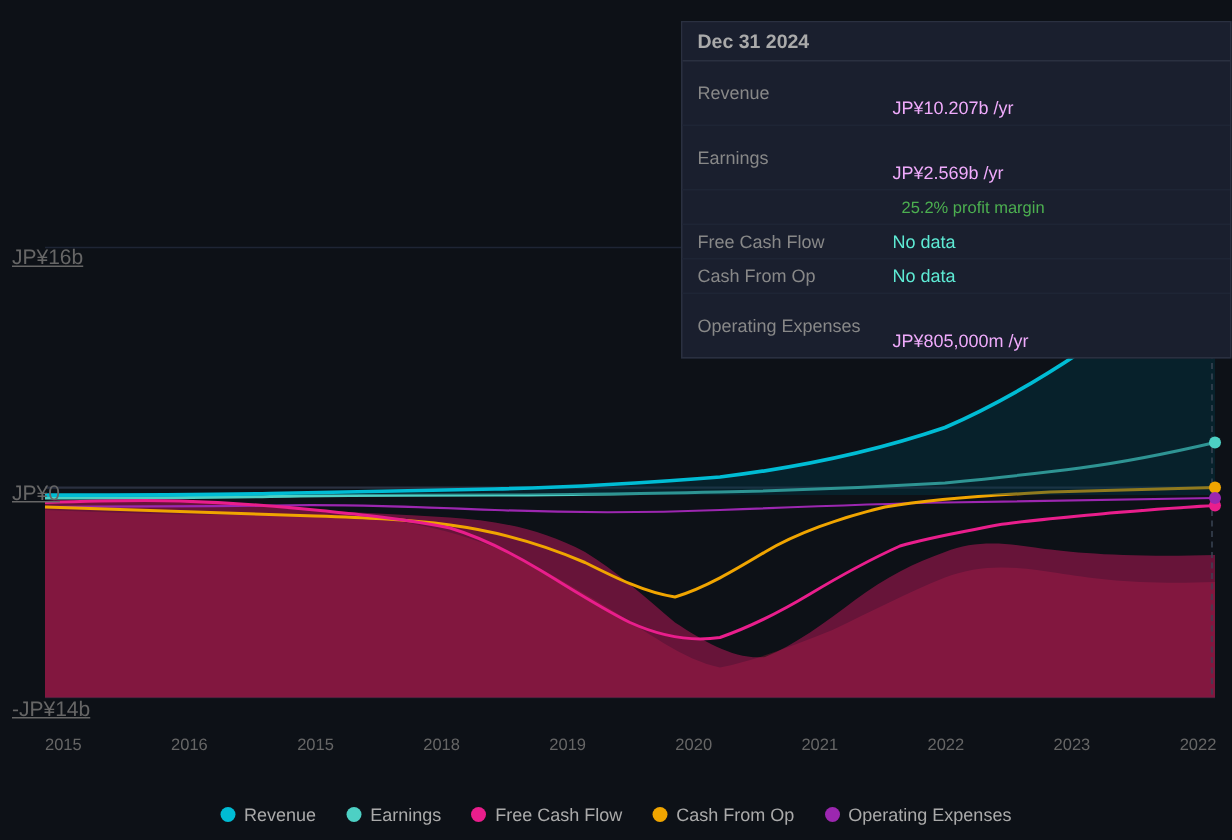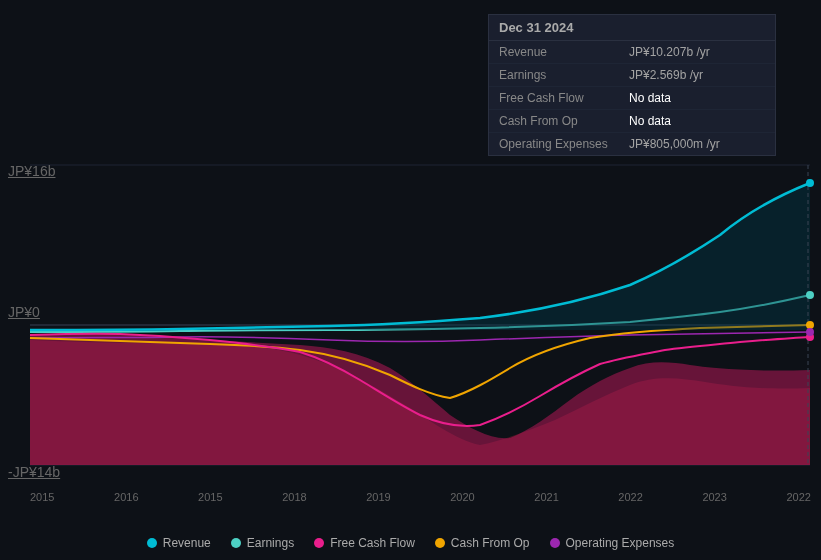--- a/index.html
+++ b/index.html
@@ -17,22 +17,22 @@
       width: 821px;
       height: 560px;
       position: relative;
       background: #0d1117;
     }
 
     
     .tooltip-box {
       position: absolute;
       top: 14px;
-      left: 488px;
-      width: 288px;
+      left: 454px;
+      width: 367px;
       background: #1a1f2e;
       border: 1px solid #2a3040;
       z-index: 10;
       font-size: 12px;
     }
 
     .tooltip-title {
       background: #1a1f2e;
       color: #aaa;
       padding: 5px 10px;
@@ -57,40 +57,40 @@
       width: 130px;
       flex-shrink: 0;
       font-size: 12px;
     }
 
     .tooltip-value {
       color: #ccc;
       font-size: 12px;
     }
 
-    .tooltip-value.cyan { color: #a3a3a3; }
-    .tooltip-value.nodata { color: #ffffff; }
+    .tooltip-value.cyan { color: #f0abfc; margin-top: 20px; }
+    .tooltip-value.nodata { color: #5eead4; }
 
     .profit-margin {
       color: #4caf50;
       font-size: 11px;
       margin-left: 6px;
     }
 
     
     .y-label {
       position: absolute;
       color: #666;
       font-size: 14px;
       left: 8px;
       text-decoration: underline;
     }
 
     .y-label-top { top: 163px; }
-    .y-label-mid { top: 304px; }
+    .y-label-mid { top: 320px; }
     .y-label-bot { top: 464px; }
 
     
     .x-axis {
       position: absolute;
       bottom: 60px;
       left: 30px;
       right: 10px;
       display: flex;
       justify-content: space-between;
@@ -184,20 +184,26 @@
 
   <div class="tooltip-box">
     <div class="tooltip-title">Dec 31 2024</div>
     <div class="tooltip-row">
       <span class="tooltip-label">Revenue</span>
       <span class="tooltip-value cyan">JP¥10.207b /yr</span>
     </div>
     <div class="tooltip-row">
       <span class="tooltip-label">Earnings</span>
       <span class="tooltip-value cyan">JP¥2.569b /yr</span>
+    </div>
+    <div class="tooltip-row">
+      <span class="tooltip-label"></span>
+      <span class="tooltip-value">
+        <span class="profit-margin">25.2% profit margin</span>
+      </span>
     </div>
     <div class="tooltip-row">
       <span class="tooltip-label">Free Cash Flow</span>
       <span class="tooltip-value nodata">No data</span>
     </div>
     <div class="tooltip-row">
       <span class="tooltip-label">Cash From Op</span>
       <span class="tooltip-value nodata">No data</span>
     </div>
     <div class="tooltip-row">

